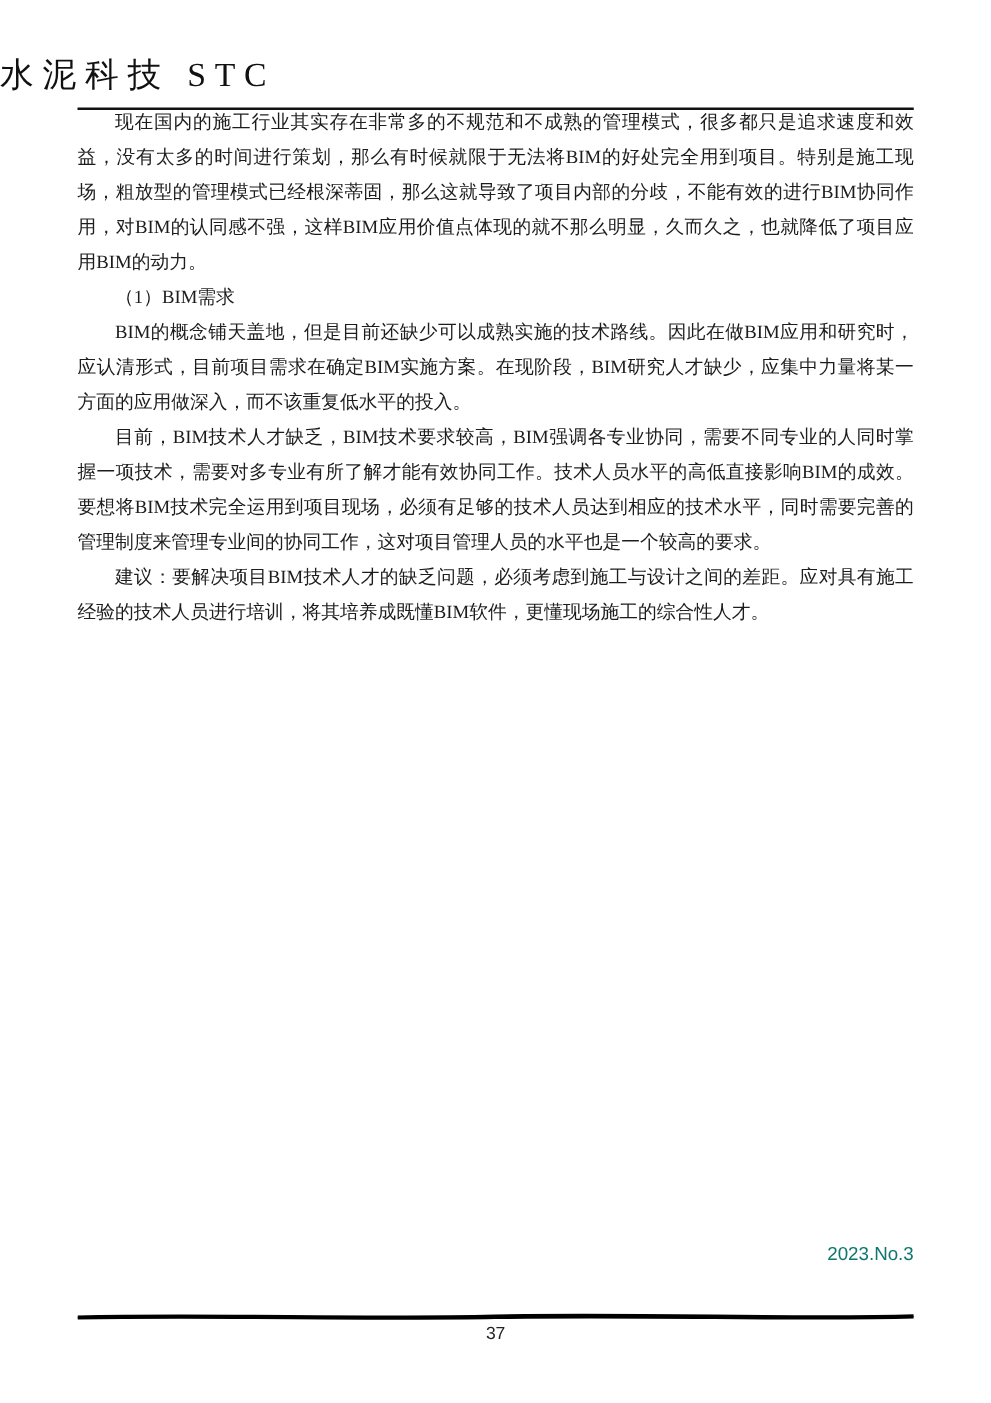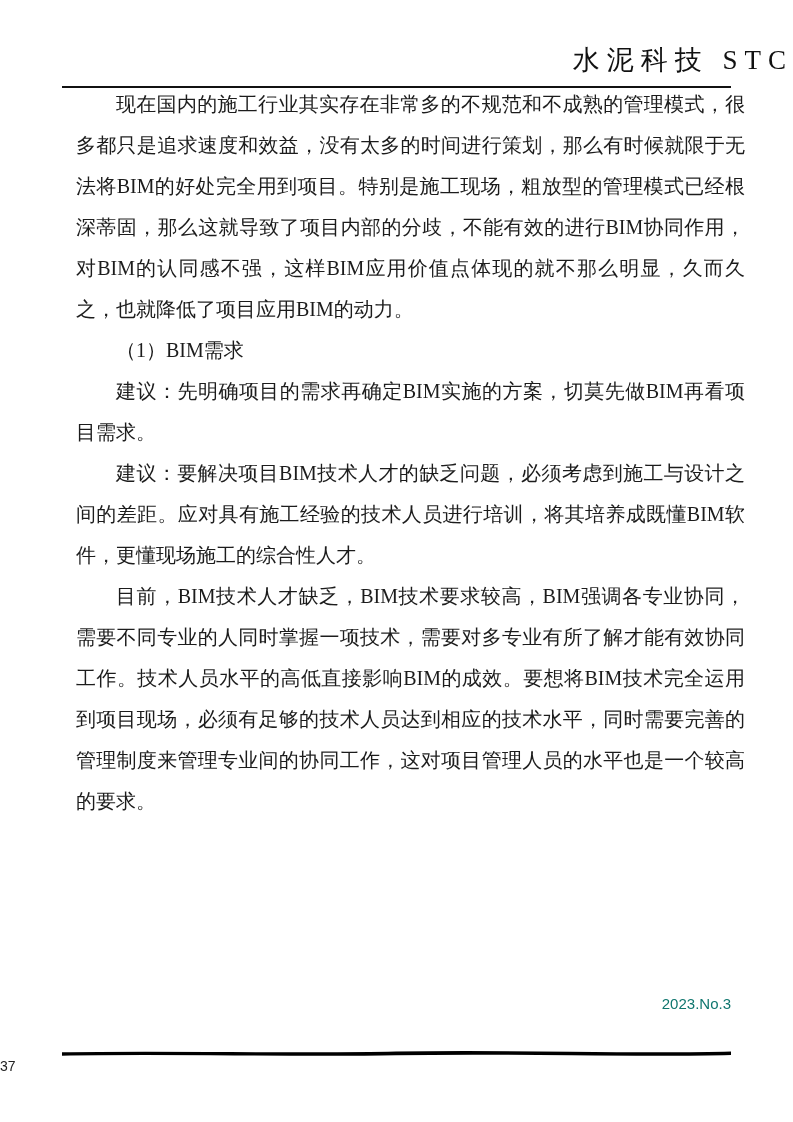--- a/index.html
+++ b/index.html
@@ -19,63 +19,63 @@
     background: #ffffff;
     color: #1a1a1a;
     font-family: "Liberation Serif", "DejaVu Serif", serif;
   }
   
   .header-title {
     position: absolute;
     top: 42px;
     left: 0;
     width: 100%;
-    text-align: right;
+    text-align: left;
     font-size: 27px;
     letter-spacing: 7px;
     color: #111;
     white-space: nowrap;
   }
   .header-rule {
     position: absolute;
     top: 86px;
     left: 62px;
     width: 669px;
     height: 0;
     border-top: 2px solid #111;
   }
   
   .article-body {
     position: absolute;
     top: 84px;
-    left: 76px;
+    left: 62px;
     width: 669px;
-    font-size: 20px;
-    line-height: 41px;
+    font-size: 15px;
+    line-height: 28px;
     text-align: justify;
     text-justify: inter-ideograph;
     color: #1c1c1c;
   }
   .para {
     margin: 0;
     padding: 0;
     text-indent: 2em;
   }
   
   .footer-rule {
     position: absolute;
     left: 62px;
     top: 1049px;
   }
   .footer-pageno-wrap {
     position: absolute;
     top: 1058px;
     left: 0;
     width: 100%;
-    text-align: left;
+    text-align: center;
     font-family: "Liberation Sans", "DejaVu Sans", sans-serif;
     font-size: 14px;
     color: #222;
   }
   .footer-issue {
     position: absolute;
     top: 995px;
     right: 62px;
     font-family: "Liberation Sans", "DejaVu Sans", sans-serif;
     font-size: 15px;
@@ -86,23 +86,23 @@
 <body>
 
 <div class="page">
 
   <div class="header-title">水泥科技 STC</div>
   <div class="header-rule"></div>
 
   <div class="article-body">
     <p class="para">现在国内的施工行业其实存在非常多的不规范和不成熟的管理模式，很多都只是追求速度和效益，没有太多的时间进行策划，那么有时候就限于无法将BIM的好处完全用到项目。特别是施工现场，粗放型的管理模式已经根深蒂固，那么这就导致了项目内部的分歧，不能有效的进行BIM协同作用，对BIM的认同感不强，这样BIM应用价值点体现的就不那么明显，久而久之，也就降低了项目应用BIM的动力。</p>
     <p class="para">（1）BIM需求</p>
-    <p class="para">建议：先明确项目的需求再确定BIM实施的方案，切莫先做BIM再看项目需求。</p>
+    <p class="para">BIM的概念铺天盖地，但是目前还缺少可以成熟实施的技术路线。因此在做BIM应用和研究时，应认清形式，目前项目需求在确定BIM实施方案。在现阶段，BIM研究人才缺少，应集中力量将某一方面的应用做深入，而不该重复低水平的投入。</p>
+    <p class="para">目前，BIM技术人才缺乏，BIM技术要求较高，BIM强调各专业协同，需要不同专业的人同时掌握一项技术，需要对多专业有所了解才能有效协同工作。技术人员水平的高低直接影响BIM的成效。要想将BIM技术完全运用到项目现场，必须有足够的技术人员达到相应的技术水平，同时需要完善的管理制度来管理专业间的协同工作，这对项目管理人员的水平也是一个较高的要求。</p>
     <p class="para">建议：要解决项目BIM技术人才的缺乏问题，必须考虑到施工与设计之间的差距。应对具有施工经验的技术人员进行培训，将其培养成既懂BIM软件，更懂现场施工的综合性人才。</p>
-    <p class="para">目前，BIM技术人才缺乏，BIM技术要求较高，BIM强调各专业协同，需要不同专业的人同时掌握一项技术，需要对多专业有所了解才能有效协同工作。技术人员水平的高低直接影响BIM的成效。要想将BIM技术完全运用到项目现场，必须有足够的技术人员达到相应的技术水平，同时需要完善的管理制度来管理专业间的协同工作，这对项目管理人员的水平也是一个较高的要求。</p>
   </div>
 
   <svg class="footer-rule" width="669" height="9" viewBox="0 0 669 9" aria-hidden="true">
     <path d="M0,4.5 C110,2.2 230,6.2 334,3.8 C455,1.6 575,6.4 669,3.6" stroke="#000" stroke-width="2.4" fill="none"></path>
     <path d="M0,5.6 C110,3.4 230,7.2 334,5.2 C455,3.0 575,7.4 669,4.8" stroke="#000" stroke-width="2.2" fill="none"></path>
   </svg>
   <div class="footer-pageno-wrap">
     <span>37</span>
   </div>
   <div class="footer-issue">2023.No.3</div>

